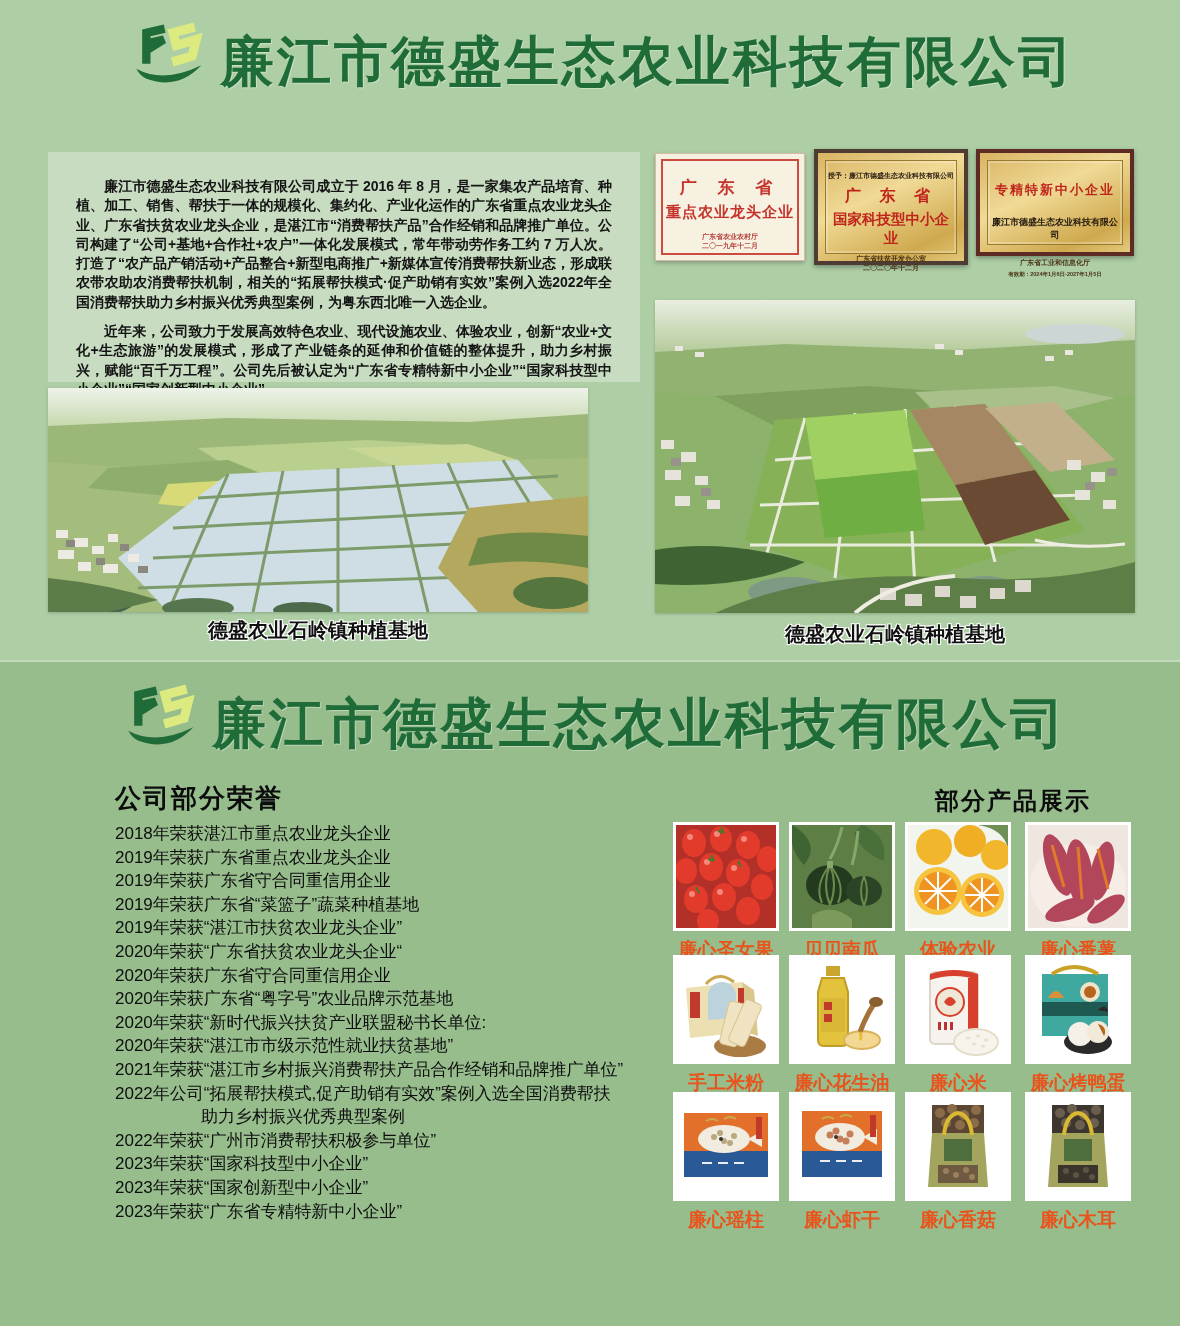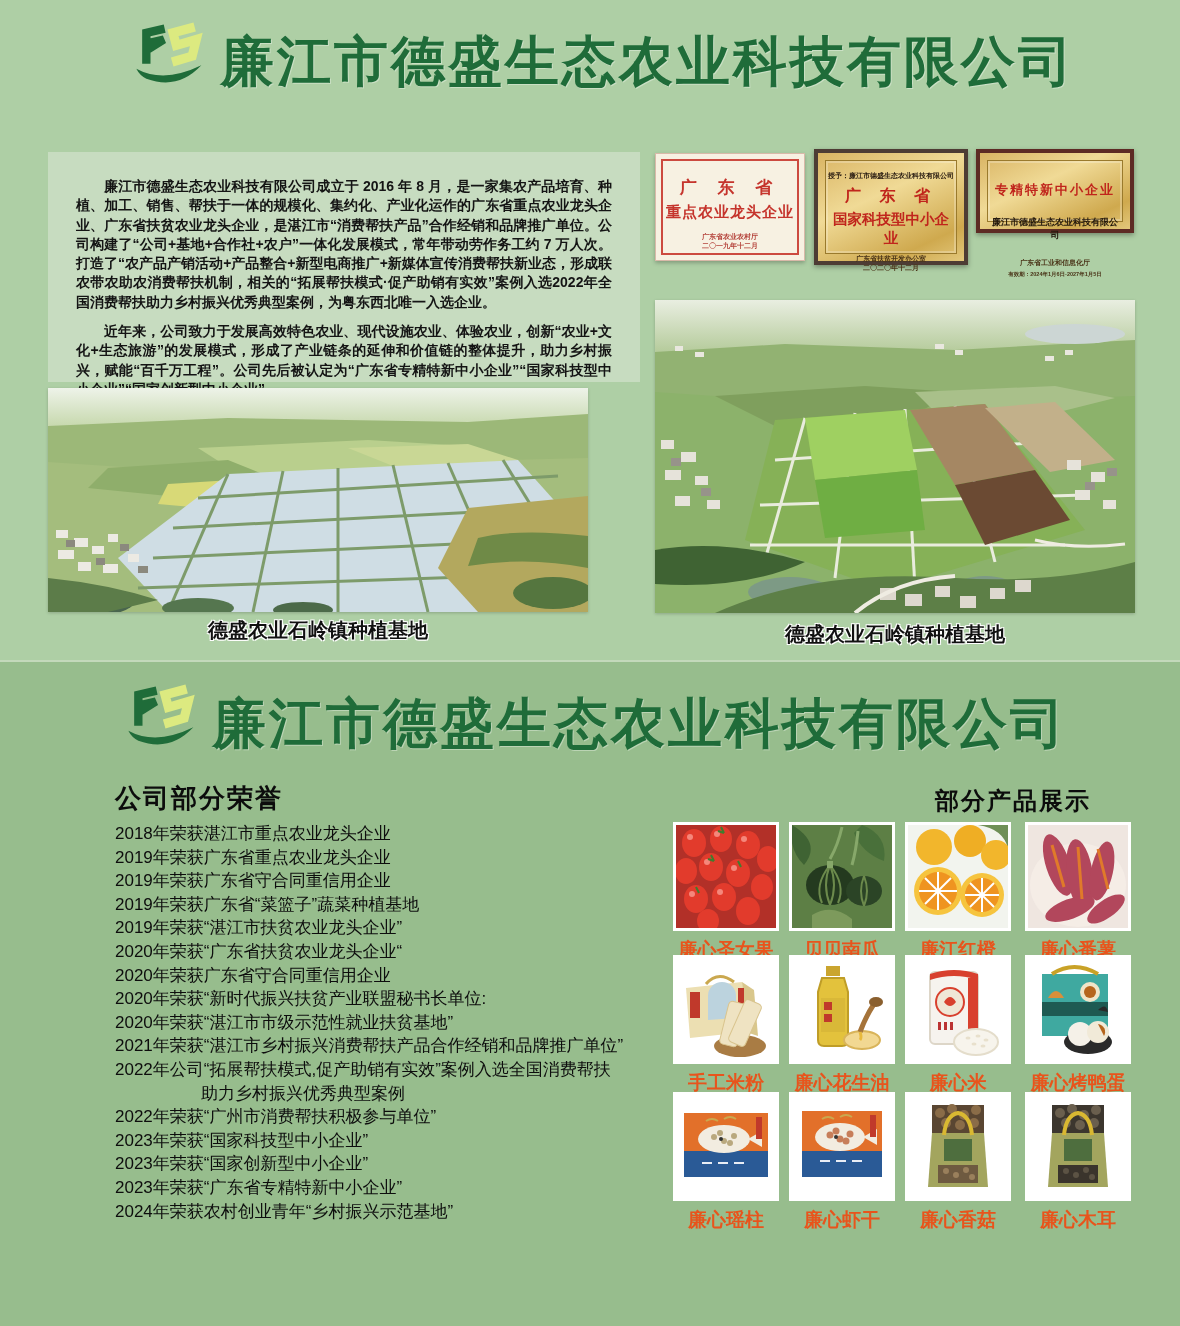--- a/index.html
+++ b/index.html
@@ -32,21 +32,21 @@
   .plaque-red .small{font-size:7px;color:#b5443c;margin-top:10px;line-height:9px;font-weight:700;}
   .plaque-gold{background:linear-gradient(155deg,#d9b463 0%,#f0da96 40%,#cfa94e 80%,#e3c87c 100%);
     box-shadow:0 2px 5px rgba(0,0,0,.35);}
   .plaque-gold .inner{position:absolute;inset:7px;border:1px solid #9a7a2c;box-shadow:inset 0 0 0 2px rgba(255,255,255,.25);
     padding-top:6px;box-sizing:border-box;}
   .plaque2{left:814px;top:149px;width:154px;height:116px;border:4px solid #4d3c34;}
   .plaque2 .award-to{font-size:7px;font-weight:800;color:#2a1d12;margin-top:4px;}
   .plaque2 .l1{font-size:16px;font-weight:900;color:#c0251c;letter-spacing:7px;margin-top:5px;}
   .plaque2 .l2{font-size:14.5px;font-weight:900;color:#c0251c;margin-top:3px;}
   .plaque2 .small{font-size:7px;color:#4a3418;margin-top:6px;line-height:9px;font-weight:800;}
-  .plaque3{left:976px;top:149px;width:158px;height:84px;border:4px solid #5d2b24;}
+  .plaque3{left:976px;top:149px;width:158px;height:107px;border:4px solid #5d2b24;}
   .plaque3 .l1{font-size:13px;font-weight:900;color:#c0251c;letter-spacing:2px;margin-top:14px;}
   .plaque3 .comp{font-size:9px;font-weight:900;color:#23180d;margin-top:17px;}
   .plaque3 .small{font-size:7px;color:#4a3418;margin-top:16px;font-weight:800;}
   .plaque3 .tiny{font-size:5.5px;color:#4a3418;margin-top:3px;font-weight:700;}
 
   
   .photo{position:absolute;overflow:hidden;box-shadow:0 1px 3px rgba(0,0,0,.2);}
   .photo-left{left:48px;top:388px;width:540px;height:224px;}
   .photo-right{left:655px;top:300px;width:480px;height:313px;}
   .photo svg{display:block;}
@@ -266,30 +266,30 @@
 
   <div class="honors-heading">公司部分荣誉</div>
   <ul class="honors-list">
     <li>2018年荣获湛江市重点农业龙头企业</li>
     <li>2019年荣获广东省重点农业龙头企业</li>
     <li>2019年荣获广东省守合同重信用企业</li>
     <li>2019年荣获广东省“菜篮子”蔬菜种植基地</li>
     <li>2019年荣获“湛江市扶贫农业龙头企业”</li>
     <li>2020年荣获“广东省扶贫农业龙头企业“</li>
     <li>2020年荣获广东省守合同重信用企业</li>
+    <li>2020年荣获广东省“粤字号”农业品牌示范基地</li>
     <li>2020年荣获“新时代振兴扶贫产业联盟秘书长单位:</li>
     <li>2020年荣获“湛江市市级示范性就业扶贫基地”</li>
     <li>2021年荣获“湛江市乡村振兴消费帮扶产品合作经销和品牌推广单位”</li>
     <li>2022年公司“拓展帮扶模式,促产助销有实效”案例入选全国消费帮扶</li>
     <li class="indent">助力乡村振兴优秀典型案例</li>
     <li>2022年荣获“广州市消费帮扶积极参与单位”</li>
     <li>2023年荣获“国家科技型中小企业”</li>
     <li>2023年荣获“国家创新型中小企业”</li>
     <li>2023年荣获“广东省专精特新中小企业”</li>
-    <li>2024年荣获农村创业青年“乡村振兴示范基地”</li>
   </ul>
 
   <div class="products-heading">部分产品展示</div>
 
   <div class="pcard" style="left:646px;top:825px">
     <svg class="pimg" viewBox="0 0 100 103">
       <rect width="100" height="103" fill="#b23028"></rect>
       <g fill="#e23b2c">
           <ellipse cx="18" cy="18" rx="12" ry="14"></ellipse>
           <ellipse cx="45" cy="14" rx="11" ry="13"></ellipse>
@@ -365,21 +365,21 @@
         </g>
       <circle cx="74" cy="70" r="22" fill="#f6c43e"></circle>
       <circle cx="74" cy="70" r="17" fill="#ef9420"></circle>
       <g stroke="#fff" stroke-width="2">
           <path d="M74,53 L74,87"></path>
           <path d="M57,70 L91,70"></path>
           <path d="M62,58 L86,82"></path>
           <path d="M86,58 L62,82"></path>
         </g>
     </svg>
-    <div class="pcap">廉江红橙</div>
+    <div class="pcap">体验农业</div>
   </div>
   <div class="pcard" style="left:998px;top:825px">
     <svg class="pimg" viewBox="0 0 100 103">
       <rect width="100" height="103" fill="#efe6e0"></rect>
       <ellipse cx="50" cy="60" rx="48" ry="42" fill="#f5ede6"></ellipse>
       <g fill="#b2475c">
         <ellipse cx="30" cy="40" rx="12" ry="32" transform="rotate(-18 30 40)"></ellipse>
         <ellipse cx="52" cy="50" rx="13" ry="36" transform="rotate(-8 52 50)"></ellipse>
         <ellipse cx="74" cy="46" rx="11" ry="30" transform="rotate(12 74 46)"></ellipse>
         <ellipse cx="42" cy="84" rx="10" ry="26" transform="rotate(70 42 84)"></ellipse>

